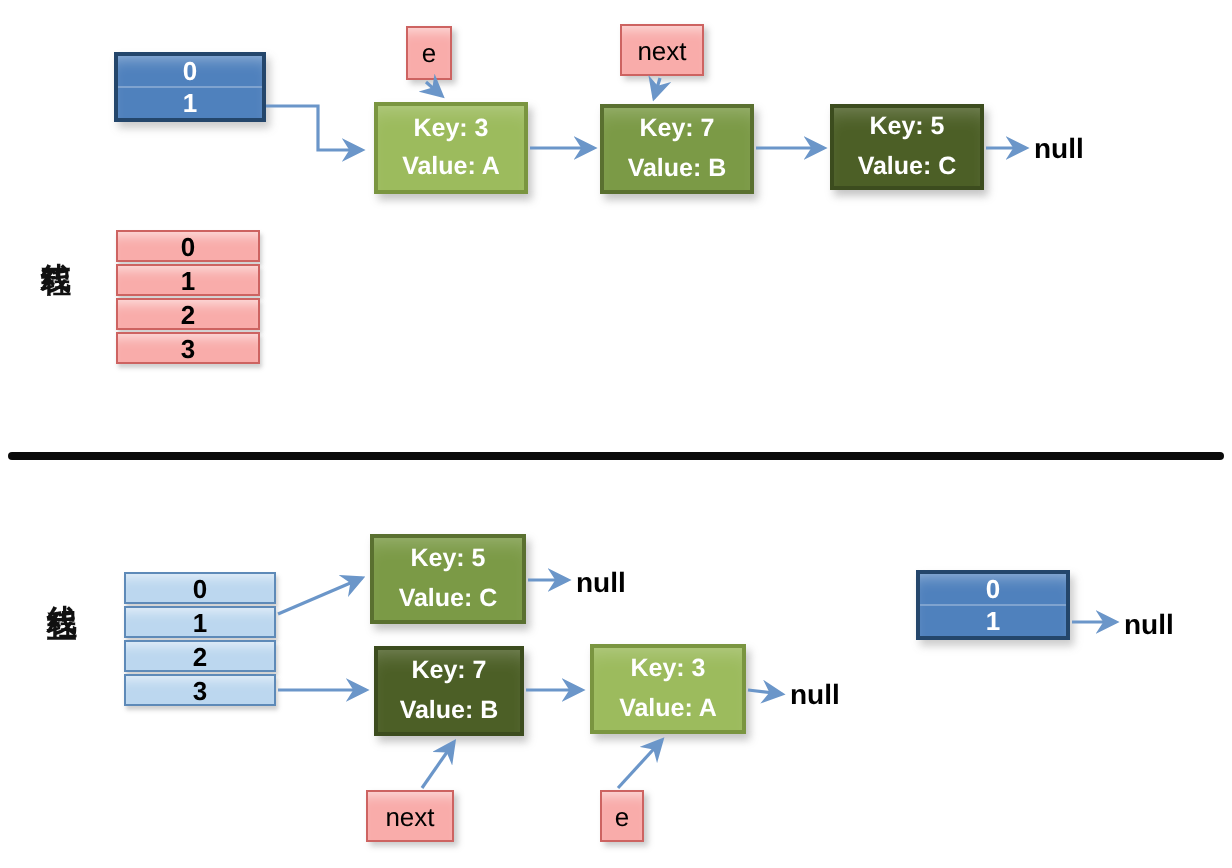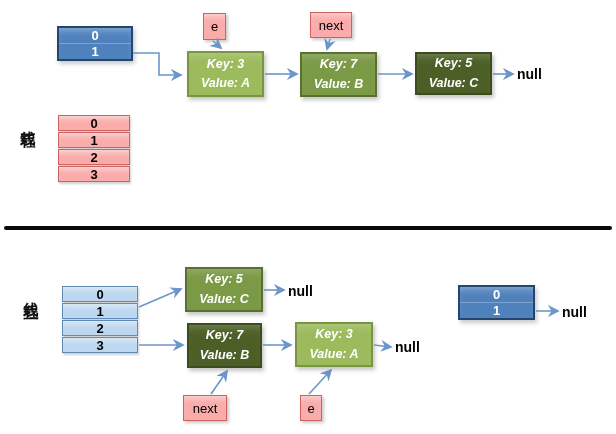--- a/index.html
+++ b/index.html
@@ -20,21 +20,21 @@
   .table4{display:flex;flex-direction:column;gap:1px;}
   .table4 .row{height:16px;display:flex;align-items:center;justify-content:center;
           font-weight:bold;font-size:13px;color:var(--text-dark);
           box-shadow:1px 2px 2px rgba(120,120,120,.35),inset 0 6px 6px -4px rgba(255,255,255,.6);}
   .table4.pink .row{background:var(--pink-fill);border:1px solid var(--pink-border);}
   .table4.lblue .row{background:var(--light-blue-fill);border:1px solid var(--light-blue-border);}
 
   
   .node{display:flex;flex-direction:column;align-items:center;justify-content:center;
         color:var(--text-light);font-weight:bold;font-size:12.5px;line-height:1.55;
-        box-shadow:2px 3px 4px rgba(110,110,110,.4),inset 0 8px 10px -6px rgba(255,255,255,.25);font-style:italic;}
+        box-shadow:2px 3px 4px rgba(110,110,110,.4),inset 0 8px 10px -6px rgba(255,255,255,.25);}
   .node.light{background:var(--green-light-fill);border:2px solid var(--green-light-border);}
   .node.mid{background:var(--green-mid-fill);border:2px solid var(--green-mid-border);}
   .node.dark{background:var(--green-dark-fill);border:2px solid var(--green-dark-border);}
 
   
   .ptag{background:var(--pink-fill);border:1px solid var(--pink-border);
         display:flex;align-items:center;justify-content:center;
         font-size:13px;color:var(--text-dark);
         box-shadow:2px 2px 3px rgba(120,120,120,.4),inset 0 6px 6px -4px rgba(255,255,255,.55);}
 

